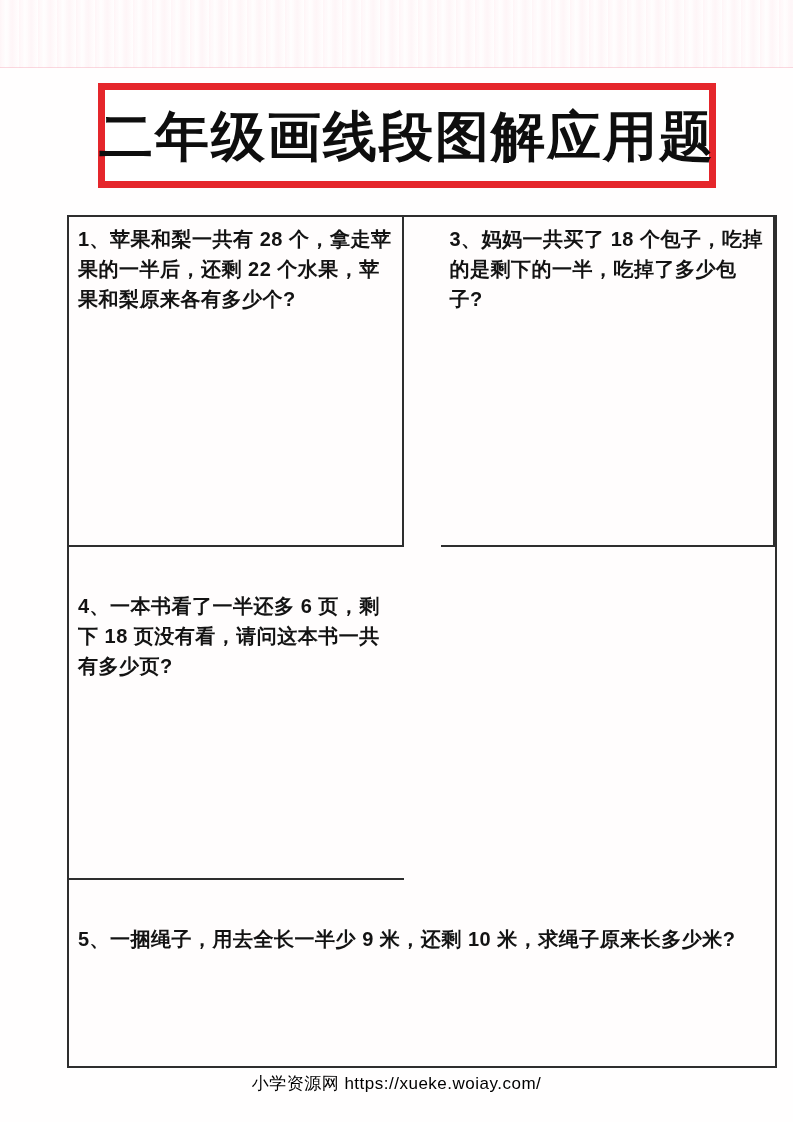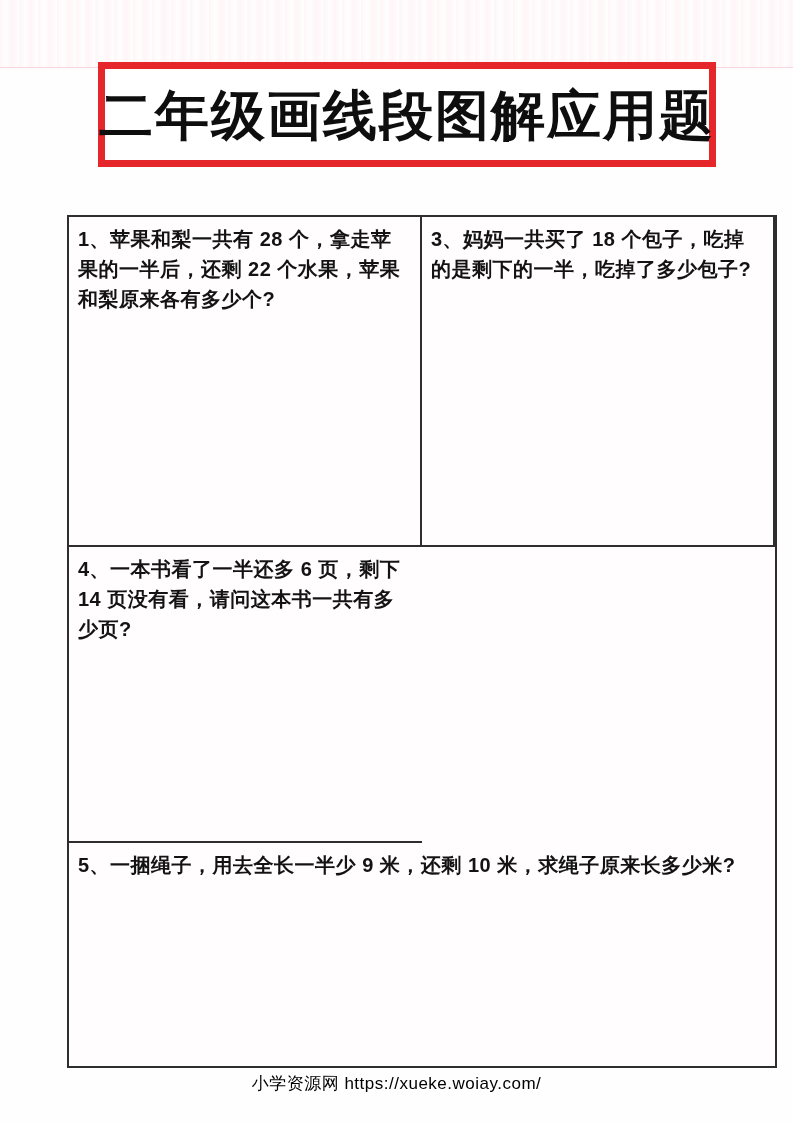--- a/index.html
+++ b/index.html
@@ -25,21 +25,21 @@
       90deg,
       rgba(252, 222, 230, 0.28) 0px,
       rgba(255, 255, 255, 0) 6px,
       rgba(250, 214, 224, 0.22) 12px,
       rgba(255, 255, 255, 0) 19px
     );
     border-bottom: 1px solid rgba(245, 185, 198, 0.55);
   }
   .title-box {
     position: absolute;
-    left: 98px; top: 62px;
+    left: 98px; top: 83px;
     width: 618px; height: 105px;
     border: 7px solid #e5262b;
     box-sizing: border-box;
     display: flex;
     align-items: center;
     justify-content: center;
     background: #ffffff;
   }
   .title-box h1 {
     margin: 0;
@@ -53,20 +53,21 @@
   .worksheet-table {
     position: absolute;
     left: 67px; top: 215px;
     width: 710px; height: 853px;
     box-sizing: border-box;
     border: 2px solid #2e2e2e;
     display: grid;
     grid-template-columns: 1fr 1fr;
     grid-template-rows: 330px 296px 1fr;
     background: #fffdfd;
+    gap: 37px;
   }
   .cell {
     box-sizing: border-box;
     padding: 7px 9px 6px 9px;
     font-size: 20px;
     font-weight: bold;
     line-height: 30px;
     color: #131313;
     letter-spacing: 0.5px;
     overflow: hidden;
@@ -93,19 +94,19 @@
 
   <div class="scan-band"></div>
 
   <div class="title-box">
     <h1>二年级画线段图解应用题</h1>
   </div>
 
   <div class="worksheet-table">
     <div class="cell col-left row-top">1、苹果和梨一共有 28 个，拿走苹果的一半后，还剩 22 个水果，苹果和梨原来各有多少个?</div>
     <div class="cell col-left row-mid">3、妈妈一共买了 18 个包子，吃掉的是剩下的一半，吃掉了多少包子?</div>
-    <div class="cell row-mid">4、一本书看了一半还多 6 页，剩下 14 页没有看，请问这本书一共有多少页?</div>
+    <div class="cell row-mid">4、一本书看了一半还多 6 页，剩下 18 页没有看，请问这本书一共有多少页?</div>
     <div class="cell full-width">5、一捆绳子，用去全长一半少 9 米，还剩 10 米，求绳子原来长多少米?</div>
   </div>
 
   <div class="footer">小学资源网 https://xueke.woiay.com/</div>
 
 </div>
 
 </body></html>

